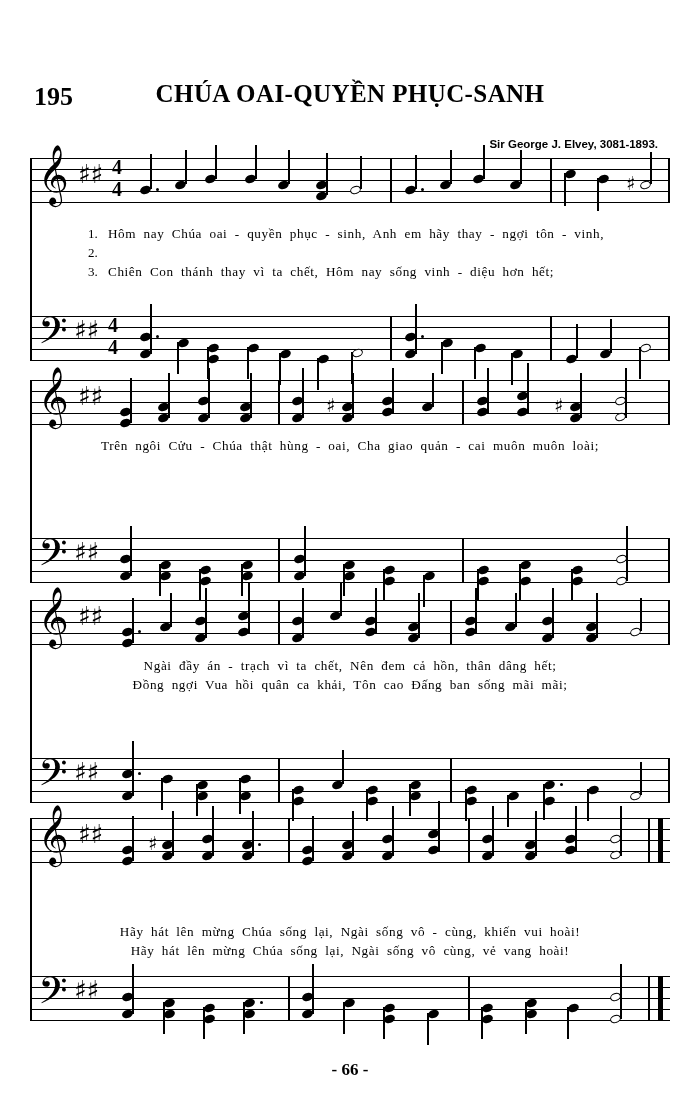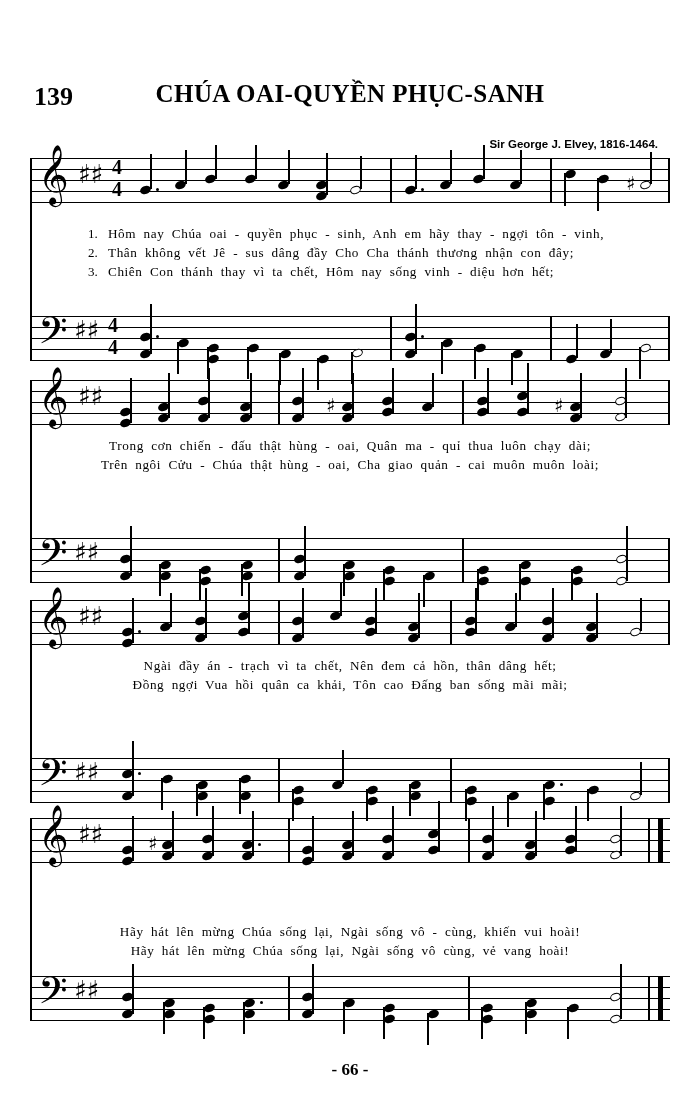--- a/index.html
+++ b/index.html
@@ -203,23 +203,23 @@
     width: 640px;
     text-align: center;
   }
 </style>
 </head>
 <body>
 
 <div class="page">
 
 
-  <div class="hymn-number">139</div>
+  <div class="hymn-number">195</div>
   <div class="hymn-title">CHÚA OAI-QUYỀN PHỤC-SANH</div>
-  <div class="composer">Sir George J. Elvey, 1816-1464.</div>
+  <div class="composer">Sir George J. Elvey, 3081-1893.</div>
 
   <div class="system" style="top:158px;">
 
     <div class="sysbar" style="top:0px; height:203px; left:0px;"></div>
 
     <div class="staff" style="position:absolute; top:0px;">
       <div class="line"></div>
         <div class="line"></div>
         <div class="line"></div>
         <div class="line"></div>
@@ -316,21 +316,20 @@
     </div>
   </div>
 
   <div class="lyrics" style="top:226px;">
     <div class="lyric-line">
       <span class="vnum">1.</span>
       <span class="words">Hôm nay Chúa oai - quyền phục - sinh,  Anh  em  hãy  thay - ngợi tôn - vinh,</span>
     </div>
     <div class="lyric-line">
       <span class="vnum">2.</span>
-      <span class="words">Thân không vết  Jê - sus dâng đầy Cho Cha thánh thương nhận con đây;</span>
     </div>
     <div class="lyric-line">
       <span class="vnum">3.</span>
       <span class="words">Chiên Con thánh thay vì   ta  chết, Hôm nay sống vinh - diệu hơn hết;</span>
     </div>
   </div>
 
   <div class="system" style="top:380px;">
     <div class="sysbar" style="top:0px; height:203px; left:0px;"></div>
 
@@ -429,23 +428,20 @@
         <div class="notehead" style="left:542px; top:39px;"></div>
         <div class="stem" style="left:541px; top:31px; height:32px;"></div>
       <div class="notehead open" style="left:586px; top:17px;"></div>
         <div class="notehead open" style="left:586px; top:39px;"></div>
         <div class="stem" style="left:596px; top:-12px; height:55px;"></div>
       <div class="barline" style="left:638px;"></div>
     </div>
   </div>
 
   <div class="lyrics" style="top:438px;">
-    <div class="lyric-line centered">
-      <span class="words">Trong cơn chiến - đấu thật hùng - oai,  Quân  ma - quỉ thua luôn chạy dài;</span>
-    </div>
     <div class="lyric-line centered">
       <span class="words">Trên ngôi Cửu - Chúa thật hùng - oai,  Cha  giao quản - cai muôn muôn loài;</span>
     </div>
   </div>
 
   <div class="system" style="top:600px;">
     <div class="sysbar" style="top:0px; height:203px; left:0px;"></div>
 
     <div class="staff" style="position:absolute; top:0px;">
       <div class="line"></div>

